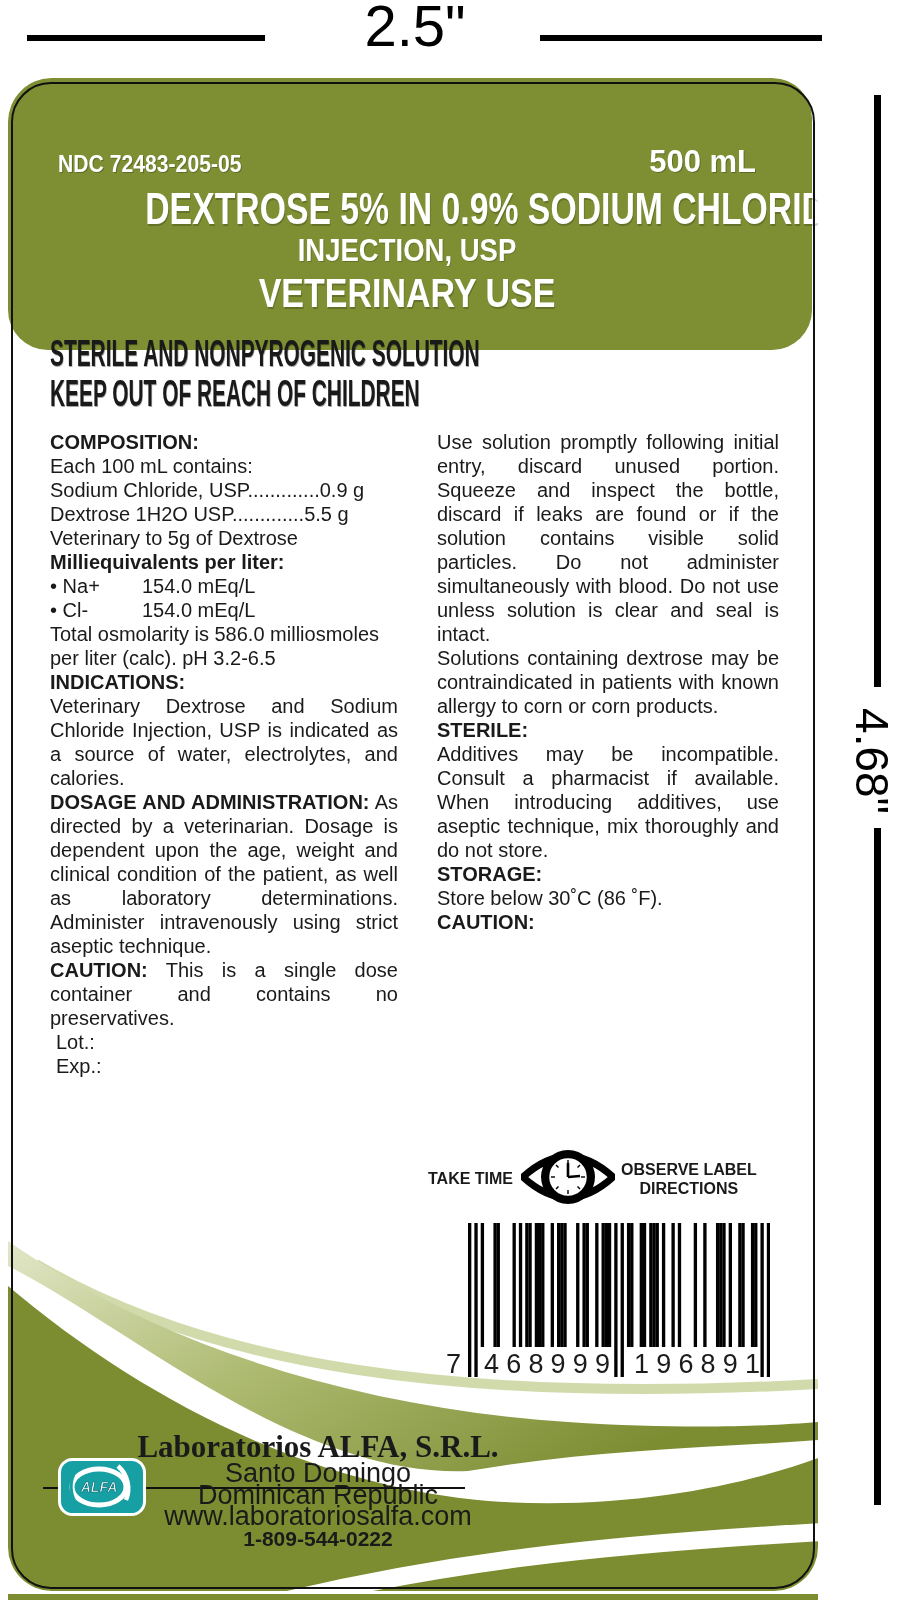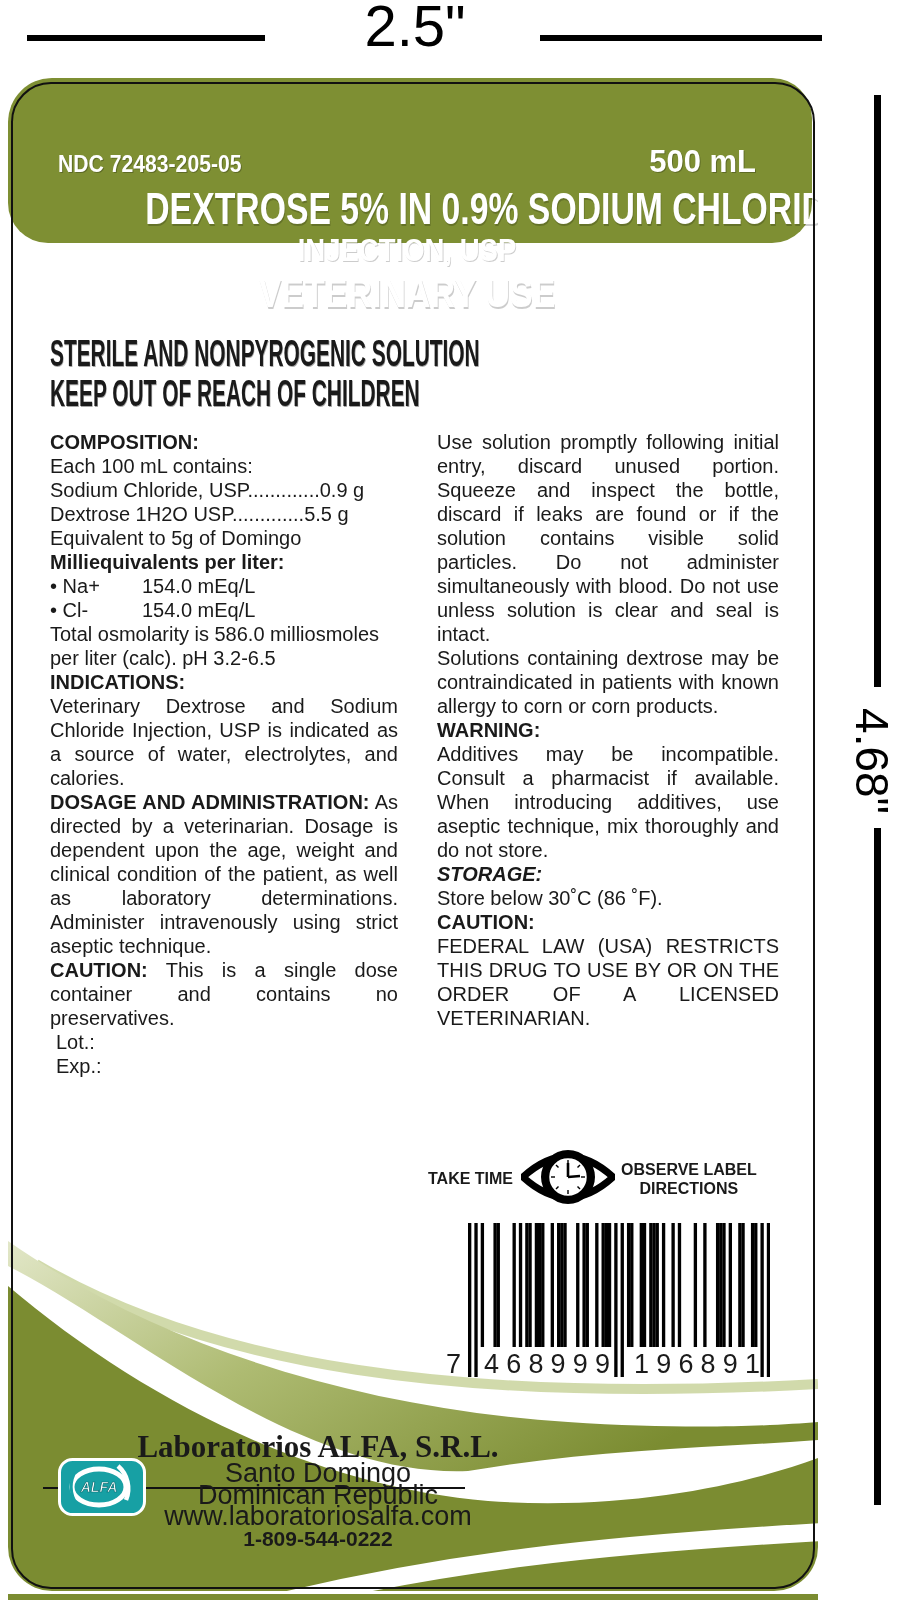--- a/index.html
+++ b/index.html
@@ -13,21 +13,21 @@
   .dim-right-text{position:absolute;left:840px;top:693px;width:64px;height:136px;
                   display:flex;align-items:center;justify-content:center;}
   .dim-right-text span{transform:rotate(90deg);white-space:nowrap;font-size:46px;color:#000;}
   
   .label{position:absolute;left:8px;top:78px;width:810px;height:1513px;background:#fff;
          border-radius:44px;overflow:hidden;}
   .label-border{position:absolute;left:3px;top:4px;right:3px;bottom:2px;border:2px solid #111;
                 border-radius:40px;z-index:6;pointer-events:none;}
   .bleed-strip{position:absolute;left:8px;top:1594px;width:810px;height:6px;background:#7b8c31;}
   
-  .header{position:absolute;left:0;top:0;width:804px;height:165px;background:#7e8f33;
+  .header{position:absolute;left:0;top:0;width:804px;height:272px;background:#7e8f33;
           border-radius:40px;z-index:2;padding:24px 56px 0 50px;box-sizing:border-box;color:#fff;}
   .ndc-row{display:flex;justify-content:space-between;align-items:baseline;line-height:26px;}
   .ndc{font-size:23px;font-weight:bold;transform:scaleX(0.92);transform-origin:left center;
        text-shadow:1px 1px 0 rgba(0,0,0,.25);}
   .volume{font-size:31px;font-weight:bold;text-shadow:1px 1px 0 rgba(0,0,0,.25);margin-top:47px;}
   .main-title{margin-top:8px;text-align:center;font-size:45px;font-weight:bold;line-height:48px;
               white-space:nowrap;transform:scaleX(0.75);transform-origin:center;
               text-shadow:1px 2px 0 rgba(0,0,0,.2);}
   .sub-title{text-align:center;font-size:32px;font-weight:bold;line-height:34px;white-space:nowrap;
              transform:scaleX(0.86);transform-origin:center;text-shadow:1px 1px 0 rgba(0,0,0,.2);}
@@ -43,21 +43,21 @@
   
   .col{position:absolute;z-index:2;font-size:20px;line-height:24px;}
   .col-left{left:42px;top:352px;width:348px;}
   .col-right{left:429px;top:352px;width:342px;}
   .col p{margin:0;}
   .just{text-align:justify;}
   .b{font-weight:bold;}
   .meq-row{display:flex;}
   .meq-ion{width:92px;flex:none;}
   .gap18{margin-top:18px;}.gap16{margin-top:16px;}.gap38{margin-top:38px;}
-  .gap20{margin-top:20px;}.gap26{margin-top:26px;}.gap28{margin-top:28px;font-style:italic;}
+  .gap20{margin-top:20px;}.gap26{margin-top:26px;}.gap28{margin-top:28px;}
   .gap30{margin-top:30px;}.gap36{margin-top:36px;}
   .lotexp{padding-left:6px;}
   
   .take-time{position:absolute;left:420px;top:1065px;width:356px;display:flex;align-items:center;
              z-index:2;}
   .tt-left{font-size:16px;font-weight:bold;white-space:nowrap;}
   .tt-eye{margin:0 6px 0 8px;flex:none;}
   .tt-right{font-size:16px;font-weight:bold;line-height:19px;text-align:center;}
   .barcode{position:absolute;left:460px;top:1145px;width:302px;height:160px;z-index:2;}
   .bc-digits{position:absolute;top:126px;left:0;width:302px;height:32px;font-size:27px;
@@ -127,21 +127,21 @@
         <div>KEEP OUT OF REACH OF CHILDREN</div>
       </div>
 
     </div>
 
     <div class="col col-left">
       <p class="b">COMPOSITION:</p>
       <p>Each 100 mL contains:</p>
       <p>Sodium Chloride, USP.............0.9 g</p>
       <p>Dextrose 1H2O USP.............5.5 g</p>
-      <p>Equivalent to 5g of Domingo</p>
+      <p>Veterinary to 5g of Dextrose</p>
 
       <p class="b gap18">Milliequivalents per liter:</p>
       <div class="meq-row">
         <span class="meq-ion">• Na+</span>
         <span>154.0 mEq/L</span>
       </div>
       <div class="meq-row">
         <span class="meq-ion">• Cl-</span>
         <span>154.0  mEq/L</span>
       </div>
@@ -155,28 +155,27 @@
       <p class="just gap20"><span class="b">CAUTION:</span><span> This is a single dose container and contains no preservatives.</span></p>
 
       <p class="gap26 lotexp">Lot.:</p>
       <p class="gap36 lotexp">Exp.:</p>
     </div>
 
     <div class="col col-right">
       <p class="just">Use solution promptly following initial entry, discard unused portion. Squeeze and inspect the bottle, discard if leaks are found or if the solution contains visible solid particles. Do not administer simultaneously with blood. Do not use unless solution is clear and seal is intact.</p>
       <p class="just">Solutions containing dextrose may be contraindicated in patients with known allergy to corn or corn products.</p>
 
-      <p class="b gap30">WARNING:</p>
+      <p class="b gap30">STERILE:</p>
       <p class="just">Additives may be incompatible. Consult a pharmacist if available. When introducing additives, use aseptic technique, mix thoroughly and do not store.</p>
 
       <p class="b gap28">STORAGE:</p>
       <p>Store below 30˚C (86 ˚F).</p>
 
       <p class="b gap26">CAUTION:</p>
-      <p class="just">FEDERAL LAW (USA) RESTRICTS THIS DRUG TO USE BY OR ON THE ORDER OF A LICENSED VETERINARIAN.</p>
     </div>
 
     <div class="take-time">
       <span class="tt-left">TAKE TIME</span>
       <span class="tt-eye">
         <svg width="94" height="68" viewBox="0 0 94 68">
           <path d="M2,34 Q47,-7 92,34 Q47,75 2,34 Z" fill="#fff" stroke="#000" stroke-width="7"></path>
           <circle cx="47" cy="34" r="27" fill="#000"></circle>
           <circle cx="47" cy="34" r="20" fill="#fff" stroke="#000" stroke-width="2.5"></circle>
           <g stroke="#000" stroke-width="1.4">

